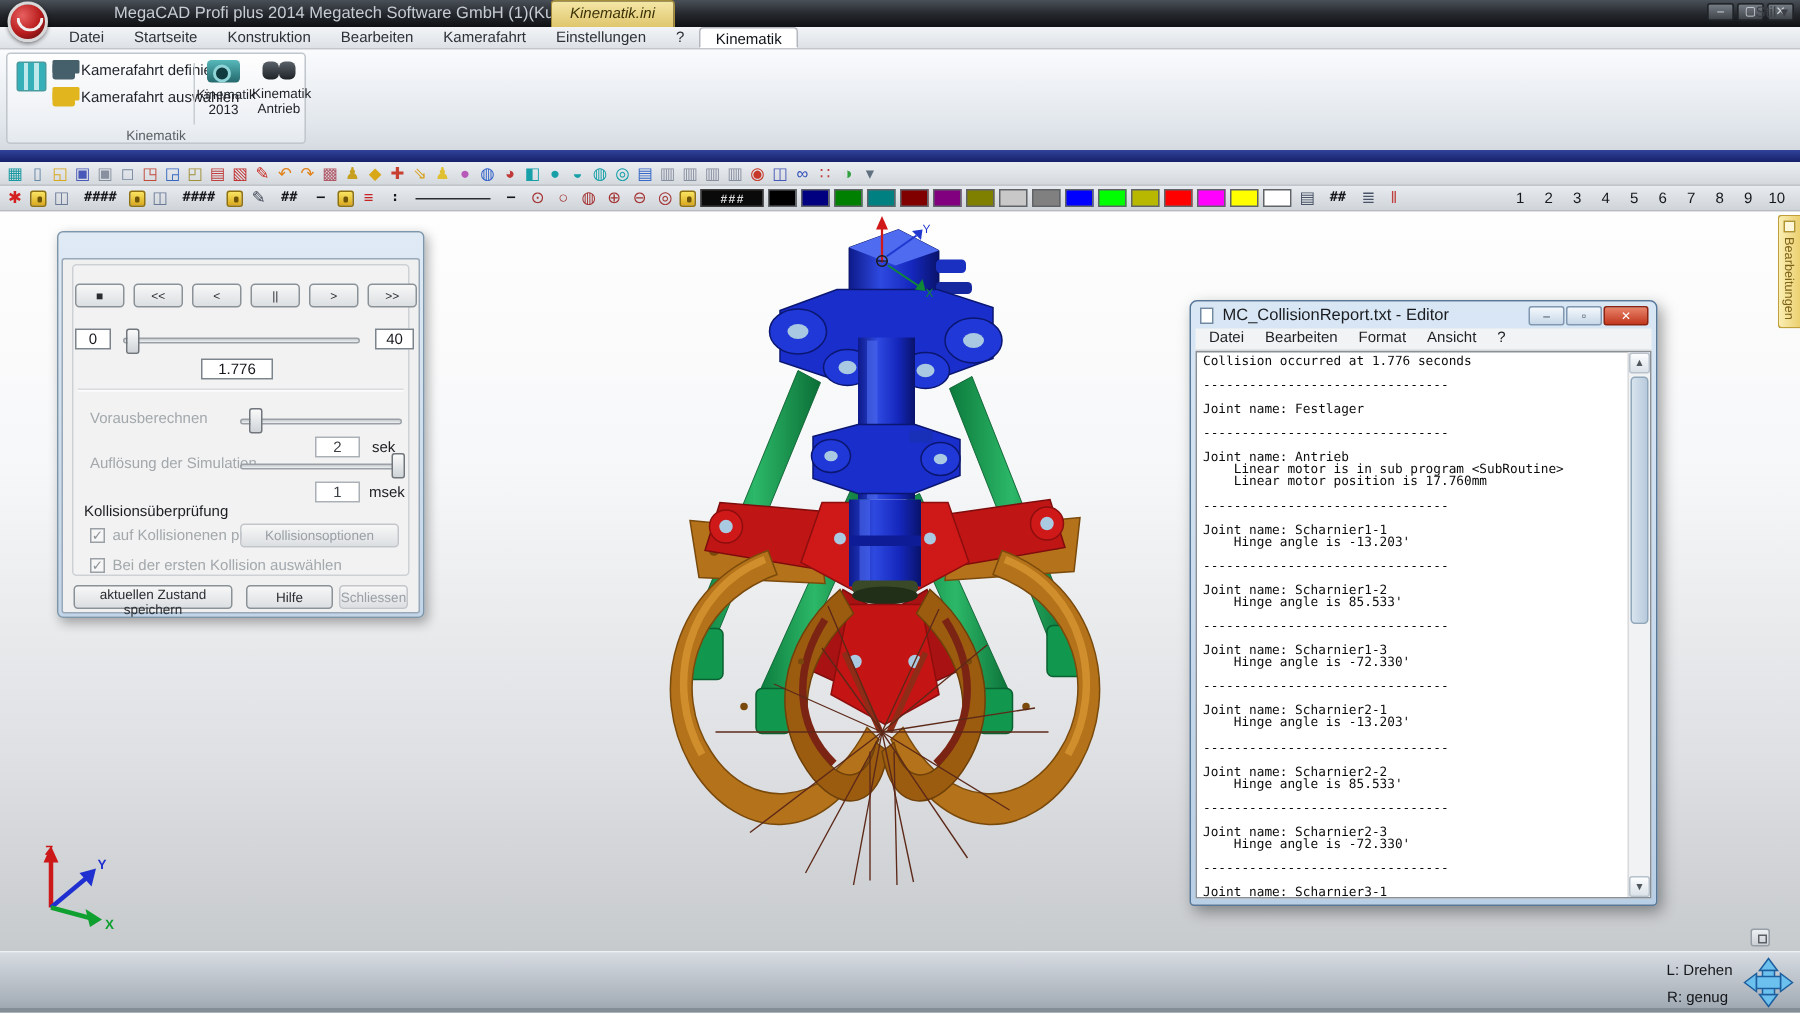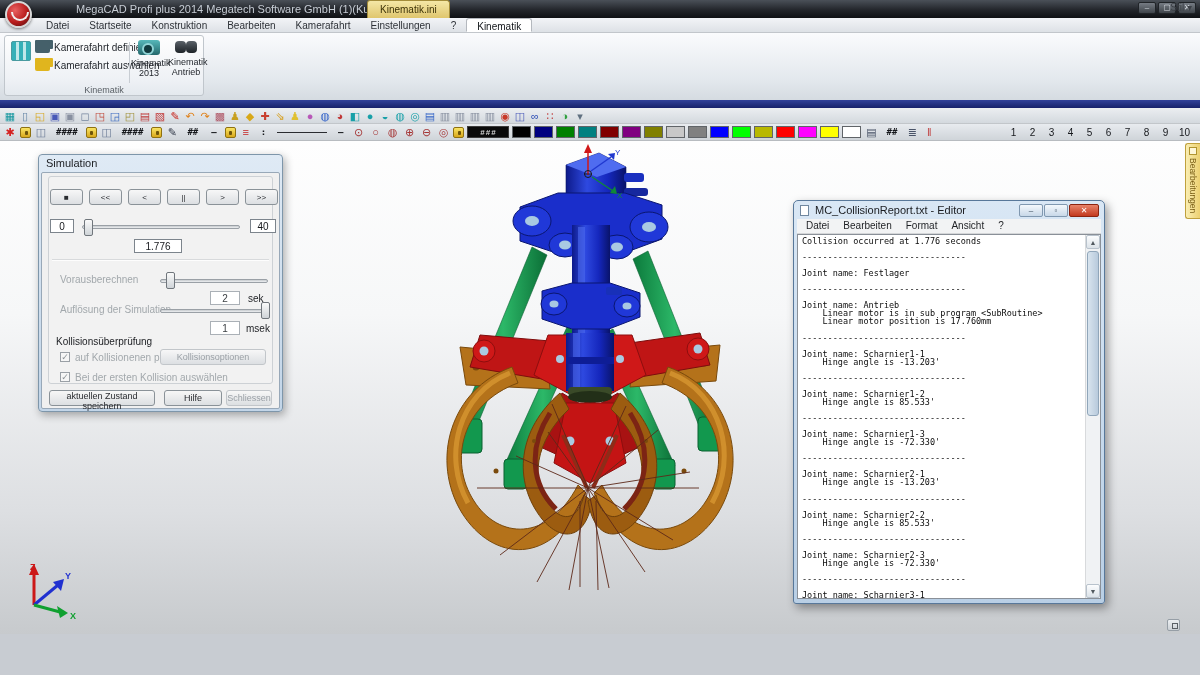--- a/index.html
+++ b/index.html
@@ -12,21 +12,21 @@
     background:linear-gradient(#4a5058,#23262b 55%,#0f1114); }
   .logo { position:absolute; left:5px; top:1px; width:27px; height:27px; z-index:9;
     border-radius:50%; border:2px solid #d8d8d8;
     background:radial-gradient(circle at 35% 32%, #e86060, #b81c1c 55%, #4a0e0e);
     box-shadow:0 1px 3px rgba(0,0,0,.5); }
   .logo::after { content:""; position:absolute; left:4px; top:9px; width:14px; height:7px;
     border:2px solid #f0f0f0; border-top:none; border-radius:0 0 10px 10px; }
   .title-text { position:absolute; left:76px; top:3px; font-size:11px; color:#c6ccd4; white-space:nowrap; }
   .file-tab { position:absolute; left:367px; top:0; height:18px; padding:3px 12px 16px;
     background:linear-gradient(#f4e7a6,#ddc267); border:1px solid #a38c3a; border-bottom:none;
-    border-radius:3px 3px 0 0; font-size:10px; color:#3c3208; }
+    border-radius:3px 3px 0 0; font-size:10px; color:#3c3208;font-style:italic; }
   .win-btns { position:absolute; right:4px; top:2px; display:flex; gap:2px; }
   .win-btn { width:18px; height:12px; background:linear-gradient(#767c84,#3f444a);
     border:1px solid #202428; border-radius:2px; color:#d8dce2; font-size:8px;
     line-height:10px; text-align:center; }
 
   
   .menurow { position:absolute; top:18px; left:0; right:0; height:15px;
     background:linear-gradient(#f2f4f7,#dde1e6); border-bottom:1px solid #c2c6cb;
     display:flex; align-items:stretch; padding-left:36px; }
   .rtab { font-size:10px; color:#2e3238; padding:2px 10px 0; white-space:nowrap; }
@@ -436,21 +436,20 @@
       <line x1="14" y1="44" x2="38" y2="24" stroke="#2030d0" stroke-width="3"></line>
       <polygon points="33,21 41,30 44,18" fill="#2030d0"></polygon>
       <line x1="14" y1="44" x2="40" y2="51" stroke="#10a030" stroke-width="3"></line>
       <polygon points="37,45 40,57 48,52" fill="#10a030"></polygon>
       <text x="10" y="9" font-size="9" font-weight="bold" fill="#cc1818">Z</text>
       <text x="45" y="18" font-size="9" font-weight="bold" fill="#2030d0">Y</text>
       <text x="50" y="58" font-size="9" font-weight="bold" fill="#10a030">X</text>
     </svg>
 
     <div class="sdlg">
-      <div class="sdlg-title">Simulation</div>
       <div class="sdlg-body">
         <div class="sgroup"></div>
 
         <div class="tbtn-row">
 
         <button class="tbtn">■</button>
             <button class="tbtn">&lt;&lt;</button>
             <button class="tbtn">&lt;</button>
             <button class="tbtn">||</button>
             <button class="tbtn">&gt;</button>
@@ -564,14 +563,28 @@
       </div>
     </div>
 
     <div class="side-tab">
       <span class="pg"></span>
       <span class="txt">Bearbeitungen</span>
     </div>
     <div class="corner-btn"></div>
   </div>
 
+  <div class="statusbar">
+    <span class="shint" style="right:45px; top:7px;">L: Drehen</span>
+    <span class="shint" style="right:48px; top:25px;">R: genug</span>
+    <svg class="moveicon" viewBox="0 0 34 34">
+      <g fill="#6cc0ee" stroke="#1d5e9e" stroke-width="1">
+        <polygon points="17,1 23,9 11,9"></polygon>
+          <polygon points="17,33 23,25 11,25"></polygon>
+        <polygon points="1,17 9,11 9,23"></polygon>
+          <polygon points="33,17 25,11 25,23"></polygon>
+        <rect x="13" y="9" width="8" height="16"></rect>
+          <rect x="9" y="13" width="16" height="8"></rect>
+      </g>
+    </svg>
+  </div>
 
 </div>
 
 </body></html>

